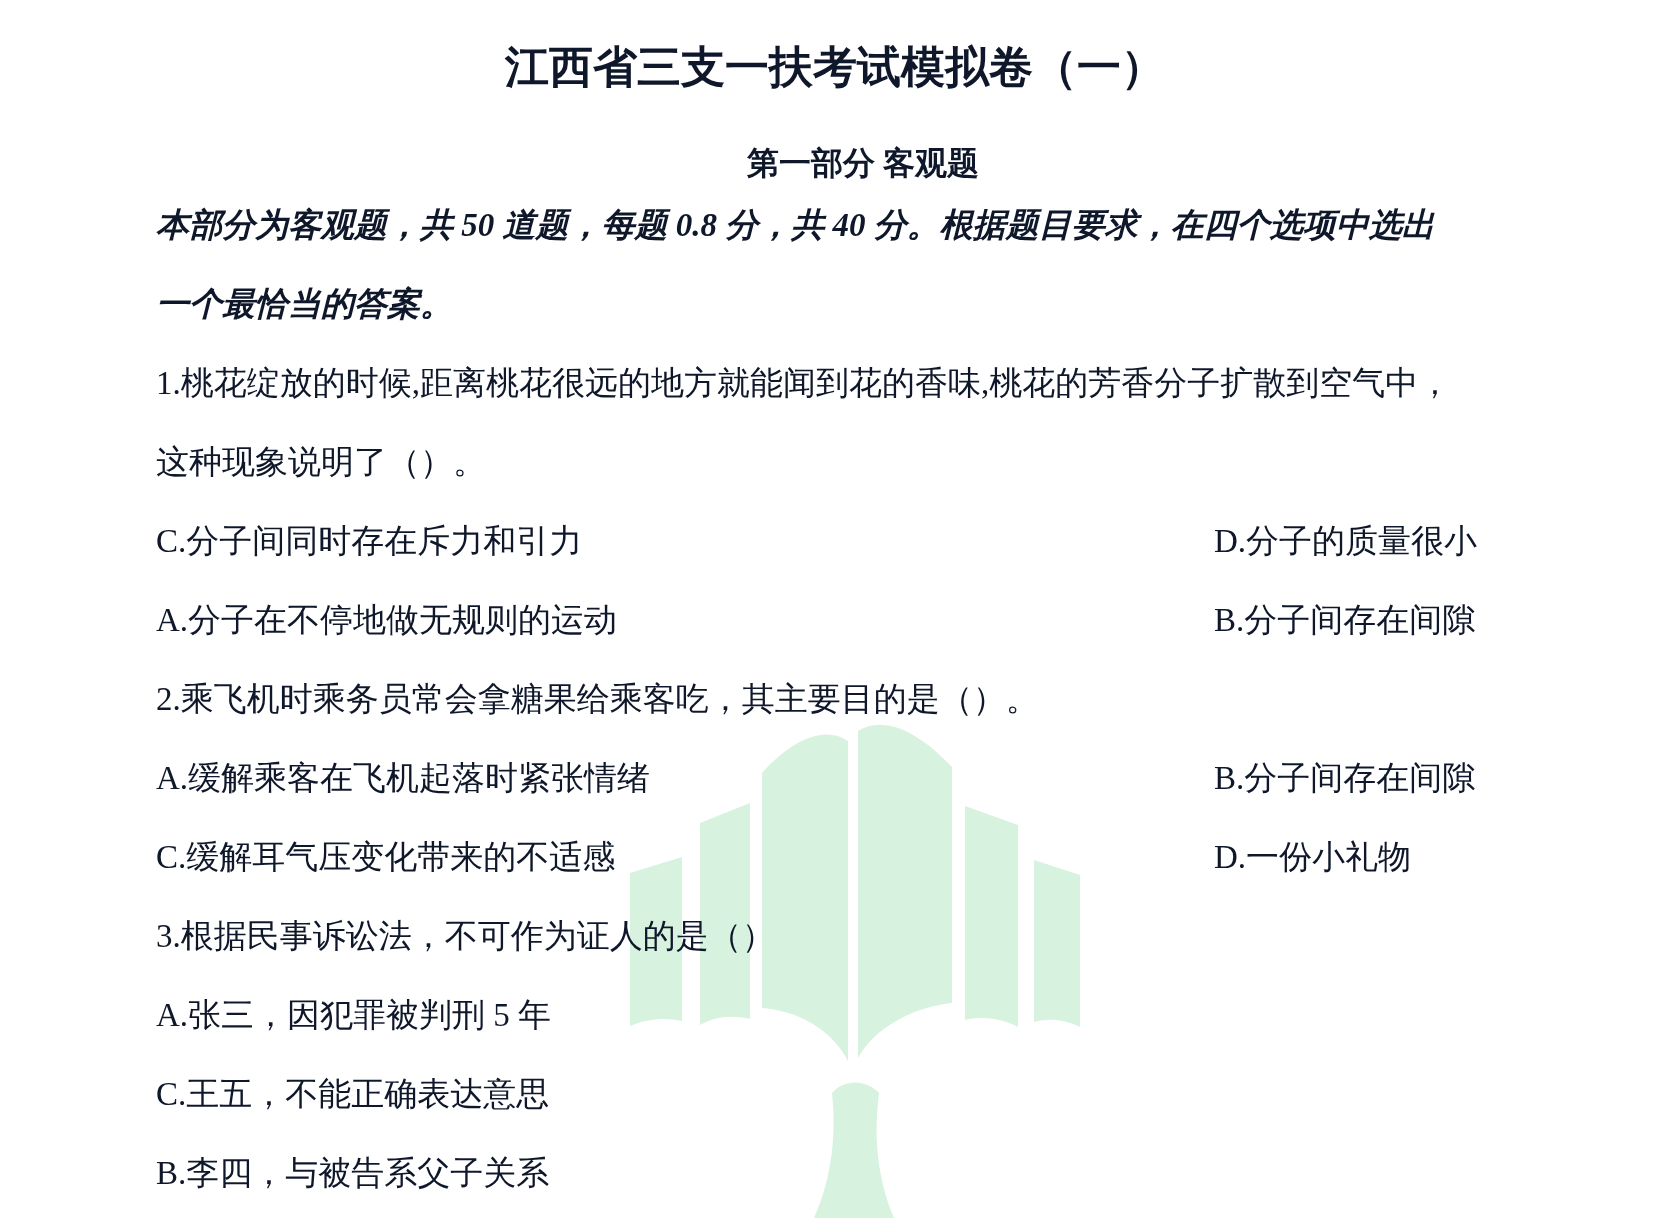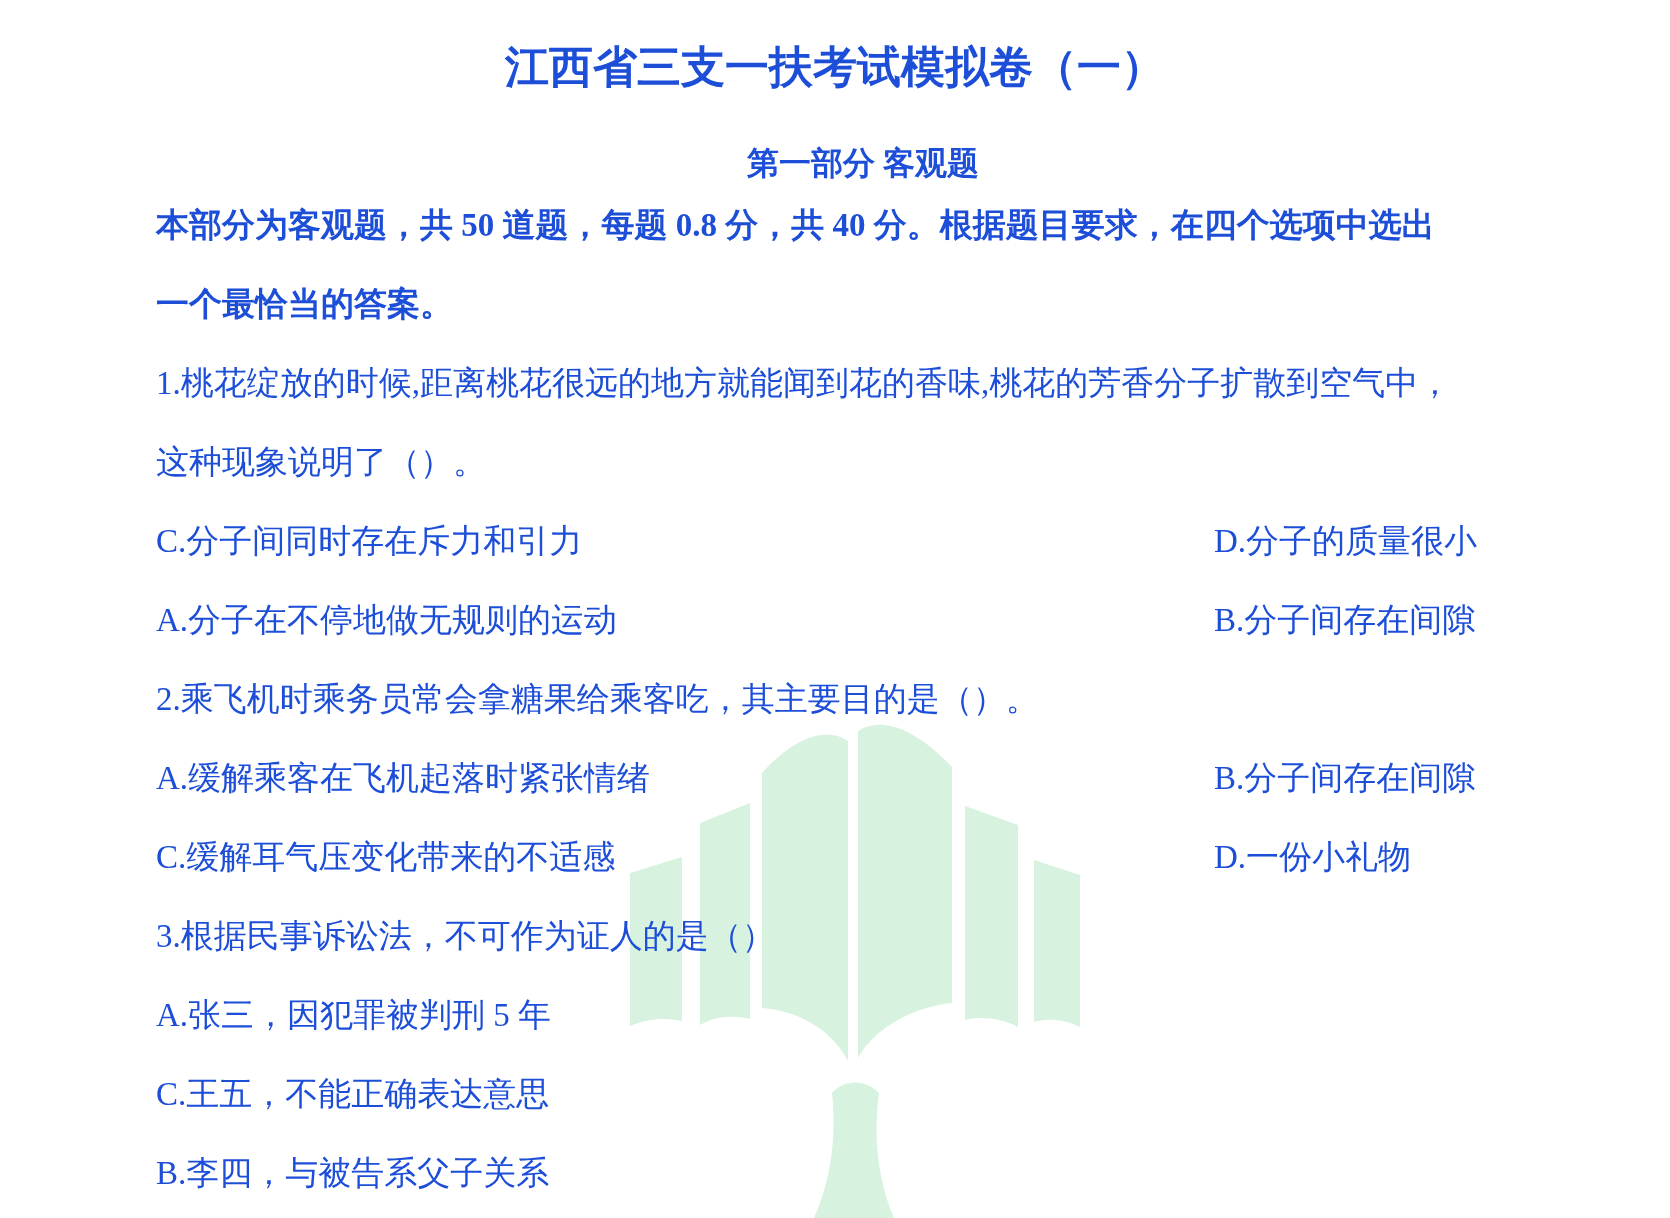--- a/index.html
+++ b/index.html
@@ -6,21 +6,21 @@
     margin: 0;
     padding: 0;
     background: #ffffff;
   }
   .page {
     position: relative;
     width: 1670px;
     height: 1218px;
     background: #ffffff;
     overflow: hidden;
-    color: #1d4ed8;
+    color: #0f172a;
     font-family: "Liberation Serif", "DejaVu Serif", serif;
   }
   .watermark {
     position: absolute;
     left: 620px;
     top: 713px;
     z-index: 0;
   }
   .doc-title {
     position: absolute;
@@ -51,21 +51,21 @@
     left: 156px;
     width: 1380px;
     z-index: 1;
   }
   .line {
     height: 79px;
     line-height: 79px;
     font-size: 33px;
     white-space: nowrap;
   }
-  .bold { font-weight: bold; }
+  .bold { font-weight: bold; font-style: italic; }
   .row { display: flex; }
   .optL { flex: 0 0 1058px; }
   .optR { flex: 0 0 auto; }
 </style>
 </head>
 <body>
 
 <div class="page">
 
   <svg class="watermark" width="470" height="505" viewBox="0 0 470 505" aria-hidden="true">

